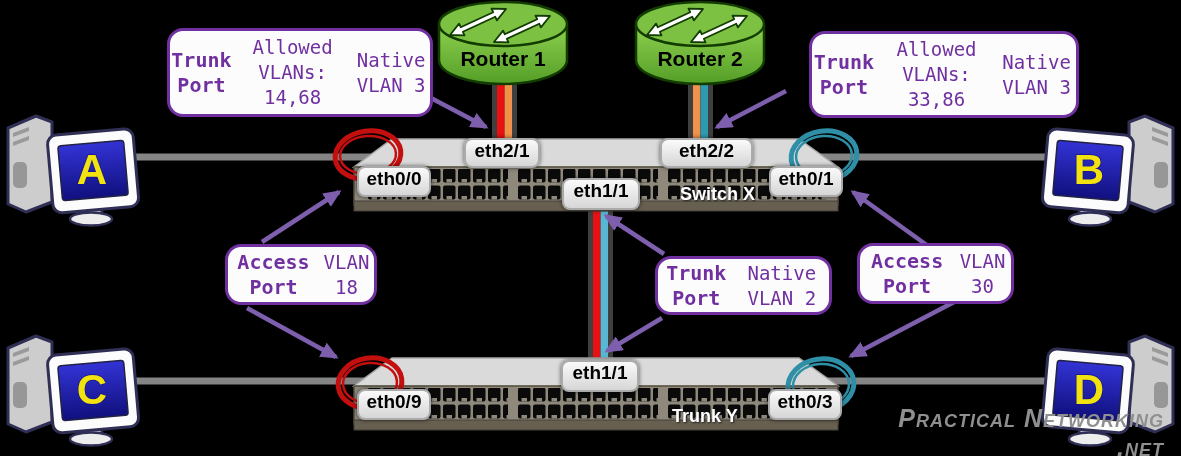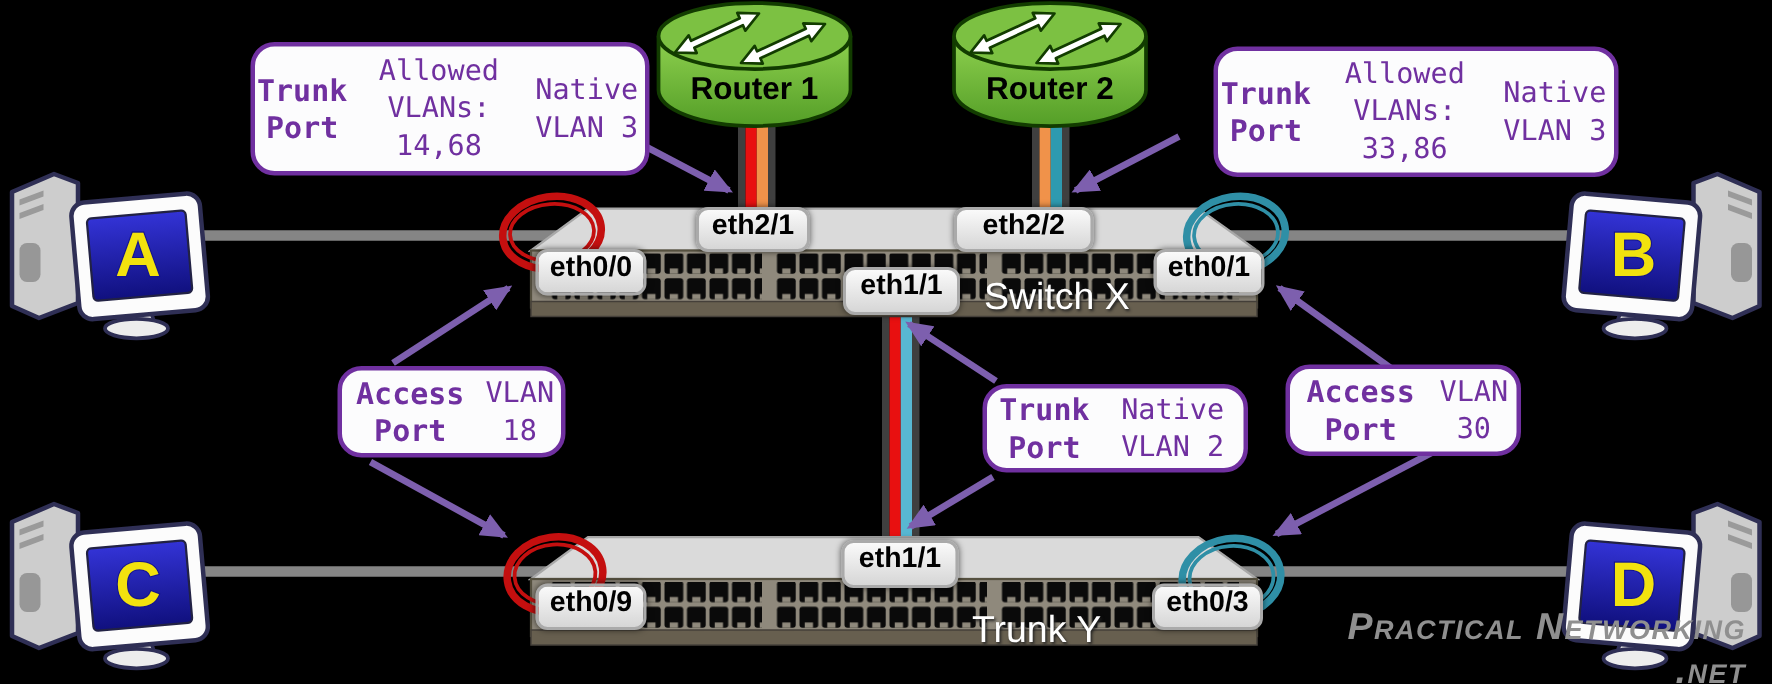--- a/index.html
+++ b/index.html
@@ -7,22 +7,22 @@
          font-family:"Liberation Sans",sans-serif;}
   .abs{position:absolute;}
   svg{display:block;}
   
   .chip{position:absolute;display:flex;align-items:flex-start;justify-content:center;
         background:linear-gradient(180deg,#fafafa,#d6d6d6);
         border:2px solid #aaa;border-radius:8px;box-sizing:border-box;
         font-weight:bold;font-size:19px;color:#000;box-shadow:0 0 4px rgba(0,0,0,.6);
         z-index:4;}
   
-  .switch-name{position:absolute;color:#fff;font-weight:normal;font-size:25px;
-        text-shadow:1px 1px 2px #222;z-index:4;}
+  .switch-name{position:absolute;color:#fff;font-weight:bold;font-size:18px;
+        text-shadow:1px 1px 2px #222;z-index:4;margin-left:24px;}
   
   .callout{position:absolute;display:flex;flex-direction:row;align-items:center;justify-content:center;
         background:#fcfcfd;border:3px solid #7030A0;border-radius:16px;box-sizing:border-box;
         color:#7030A0;font-family:"DejaVu Sans Mono",monospace;font-size:19px;line-height:25px;
         text-align:center;z-index:4;margin-left:22px;}
   .callout .title{font-weight:bold;font-size:20px;}
   .watermark{position:absolute;left:868px;top:404px;width:296px;text-align:right;
         color:#8f8f8f;font-style:italic;font-weight:bold;font-variant:small-caps;
         font-size:25px;letter-spacing:1px;z-index:4;font-family:"Liberation Sans",sans-serif;}
   .layer1{z-index:1}.layer2{z-index:2}.layer3{z-index:3}
@@ -214,21 +214,21 @@
       <line x1="664" y1="254" x2="606" y2="216" marker-end="url(#ah)"></line>
       <line x1="662" y1="318" x2="607" y2="351" marker-end="url(#ah)"></line>
       <line x1="928" y1="246" x2="853" y2="192" marker-end="url(#ah)"></line>
       <line x1="956" y1="301" x2="851" y2="356" marker-end="url(#ah)"></line>
     </g>
   </svg>
 
   <div class="chip" style="left:464px;top:138px;width:76px;height:30px">
       <span>eth2/1</span>
     </div>
-  <div class="chip" style="left:636px;top:138px;width:93px;height:30px">
+  <div class="chip" style="left:660px;top:138px;width:93px;height:30px">
       <span>eth2/2</span>
     </div>
   <div class="chip" style="left:357px;top:166px;width:74px;height:31px">
       <span>eth0/0</span>
     </div>
   <div class="chip" style="left:769px;top:166px;width:74px;height:31px">
       <span>eth0/1</span>
     </div>
   <div class="chip" style="left:562px;top:178px;width:78px;height:32px">
       <span>eth1/1</span>

